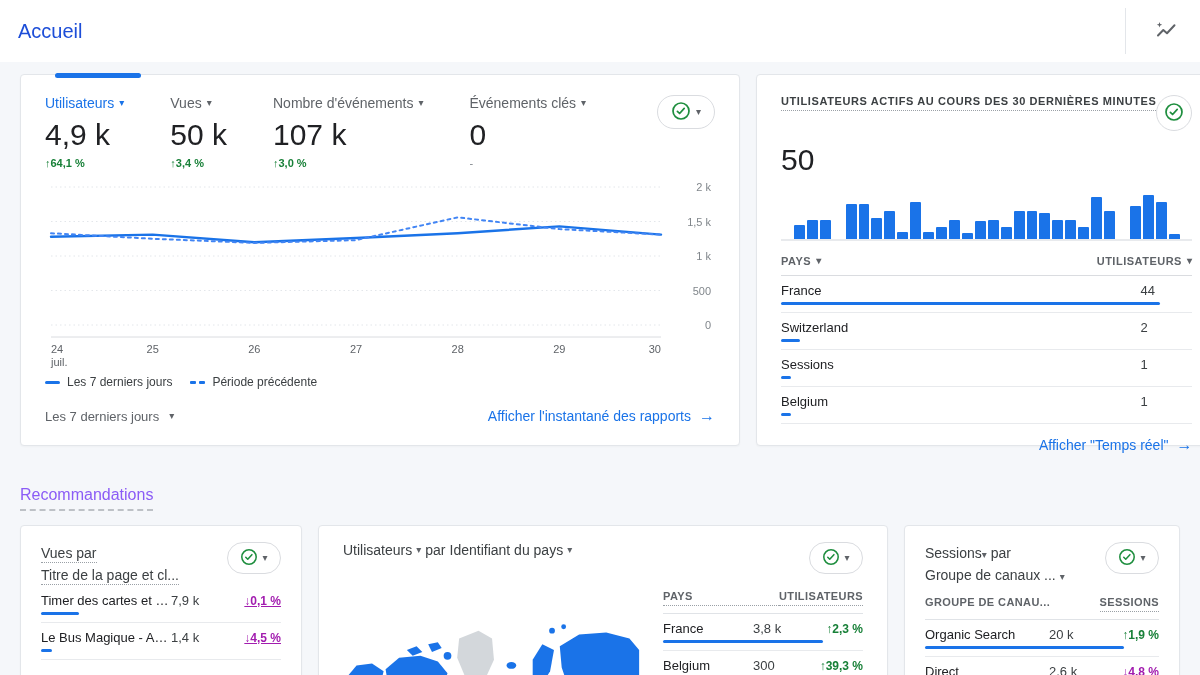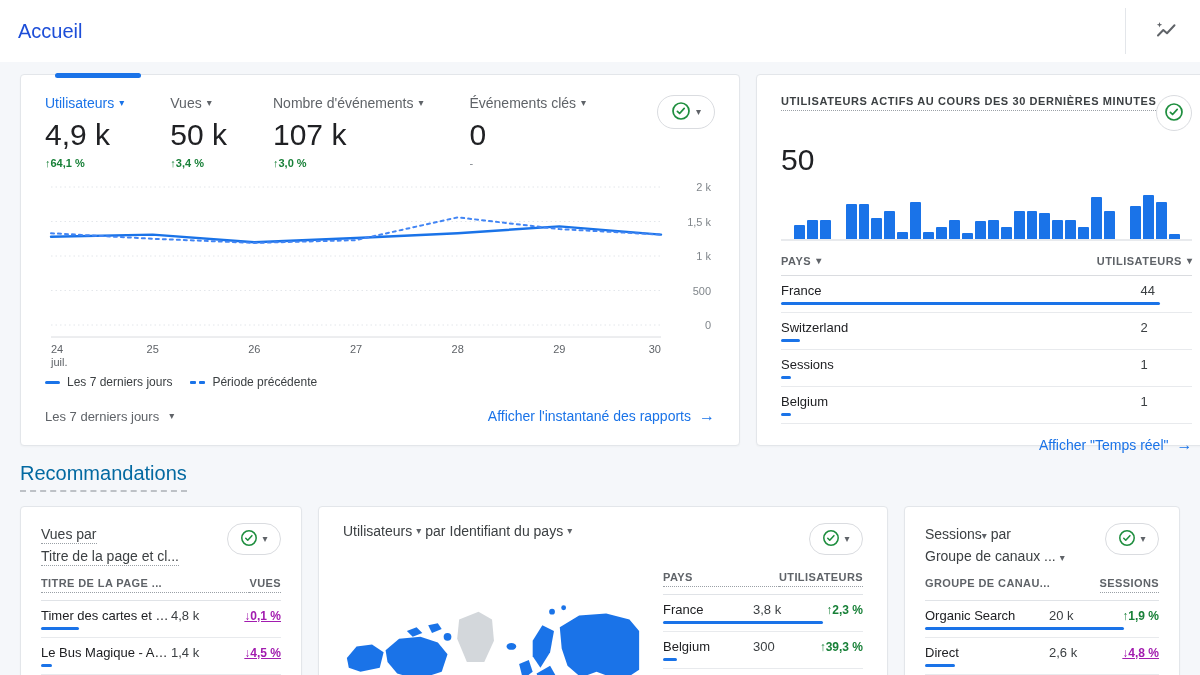--- a/index.html
+++ b/index.html
@@ -63,21 +63,21 @@
   
   .mini-row { border-bottom:1px solid #e8eaed; padding:7px 0 7px; }
   .mini-line { display:flex; align-items:center; font-size:13px; }
   .mini-name { flex:1; color:#202124; white-space:nowrap; overflow:hidden; text-overflow:ellipsis; }
   .mini-val { width:52px; text-align:left; color:#3c4043; white-space:nowrap; }
   .mini-chg { width:58px; text-align:right; font-size:12px; font-weight:700; white-space:nowrap; }
   .mini-chg.up { color:#188038; } .mini-chg.down { color:#a21caf;text-decoration:underline; }
   .mini-bar { height:3px; background:#1a73e8; border-radius:2px; margin-top:4px; }
 
   
-  .reco-heading { display:inline-block; margin:16px 0 14px; font-size:20px; color:#0369a1; border-bottom:2px dashed #bdc1c6; padding-bottom:5px; }
+  .reco-heading { display:inline-block; margin:40px 0 14px; font-size:16px; color:#8b5cf6; border-bottom:2px dashed #bdc1c6; padding-bottom:5px; }
   .row2 { display:flex; gap:16px; }
   .row2 .card { height:240px; }
 
   .small-card { width:282px; padding:16px 20px; }
   .mini-title { font-size:14px; color:#3c4043; line-height:22px; }
   .mini-title .dotted-u { padding-bottom:1px; }
   .card-title-row { display:flex; justify-content:space-between; align-items:flex-start; }
   .tbl-head { display:flex; margin-top:10px; padding-bottom:7px; border-bottom:1px solid #e0e3e7; font-size:11px; font-weight:700; letter-spacing:.4px; color:#5f6368; }
   .tbl-head .h1 { flex:1; white-space:nowrap; overflow:hidden; }
   .tbl-head .h2 { text-align:right; white-space:nowrap; }
@@ -327,29 +327,25 @@
         <button class="pill-sm">
           <span>
             <svg width="18" height="18" viewBox="0 0 20 20">
               <circle cx="10" cy="10" r="8" fill="none" stroke="#1e8e3e" stroke-width="1.7"></circle>
               <path d="M6.4 10.3 l2.2 2.2 4.6-5.1" fill="none" stroke="#1e8e3e" stroke-width="1.7" stroke-linecap="round" stroke-linejoin="round"></path>
             </svg>
           </span>
           <span class="caret">▾</span>
         </button>
       </div>
-      <div class="tbl-head">
-        <span class="h1 dotted-u">TITRE DE LA PAGE ...</span>
-        <span class="h2 dotted-u">VUES</span>
-      </div>
       <div id="views-table">
           <div class="mini-row">
             <div class="mini-line">
               <span class="mini-name">Timer des cartes et d...</span>
-              <span class="mini-val">4,8 k</span>
+              <span class="mini-val">7,9 k</span>
               <span class="mini-chg down">↓0,1 %</span>
             </div>
             <div class="mini-bar" style="width: 16%;"></div>
           </div>
           <div class="mini-row">
             <div class="mini-line">
               <span class="mini-name">Le Bus Magique - Ac...</span>
               <span class="mini-val">1,4 k</span>
               <span class="mini-chg down">↓4,5 %</span>
             </div>

